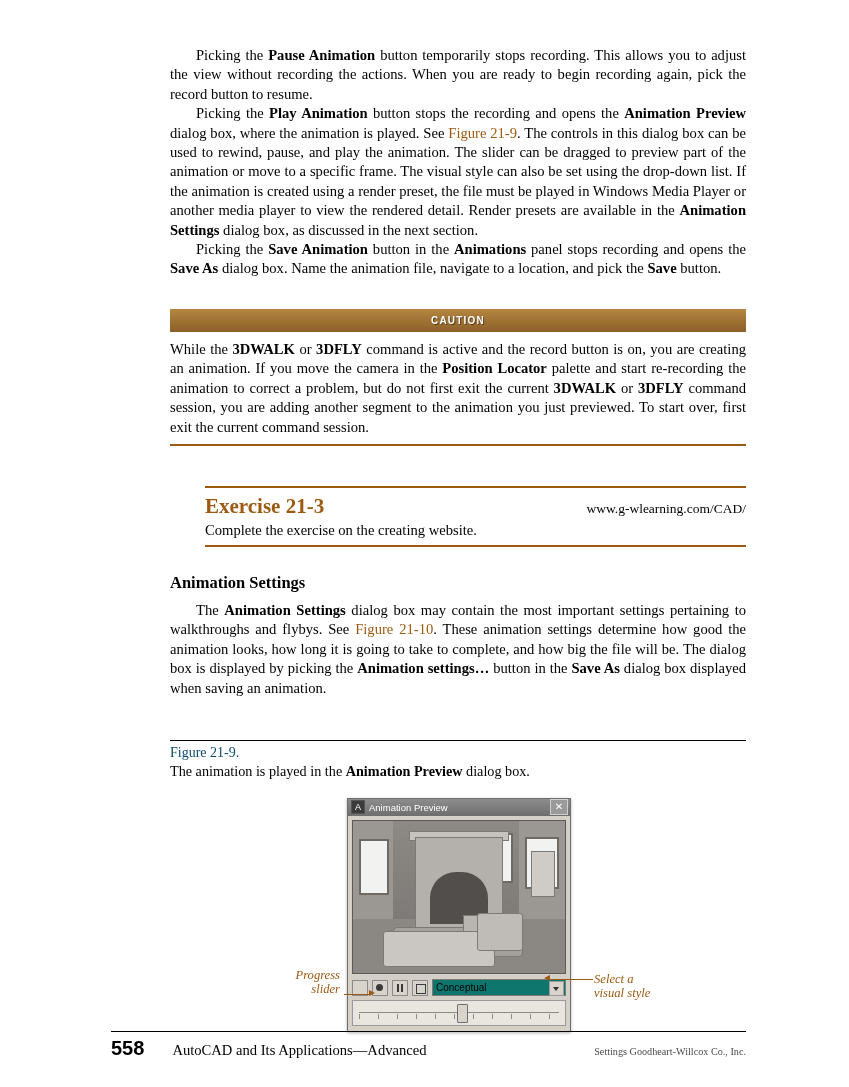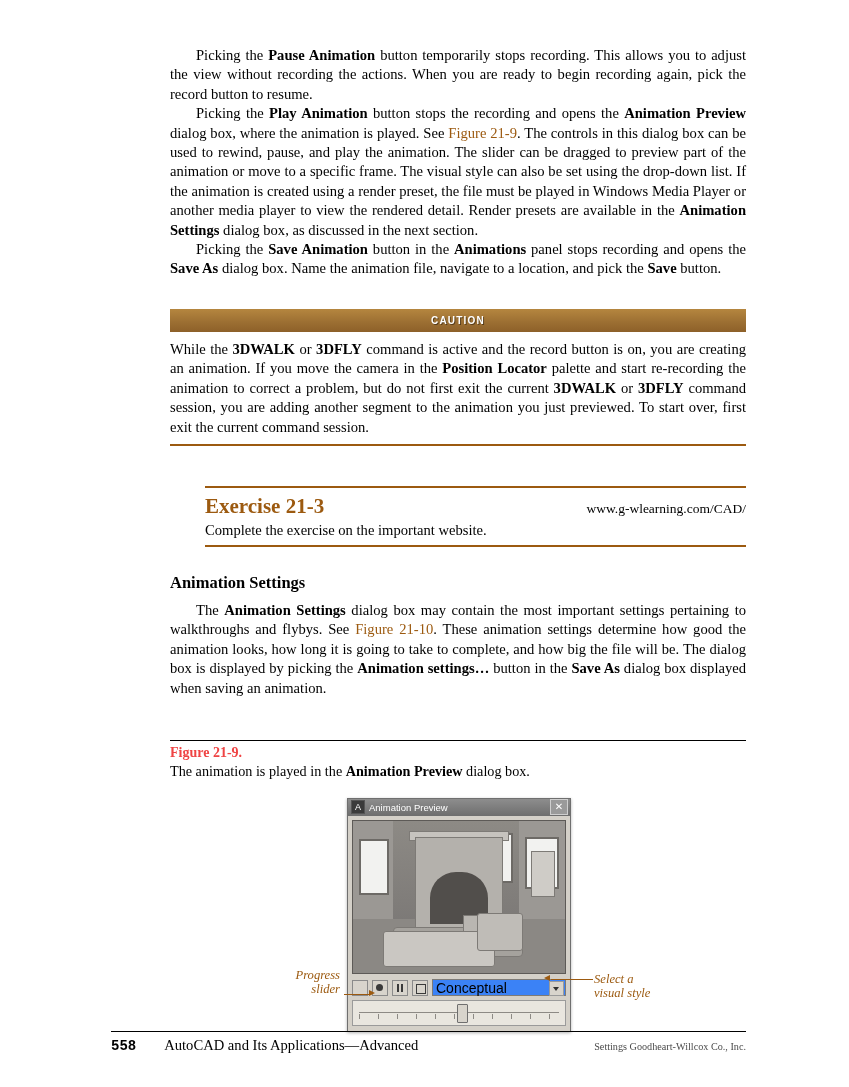--- a/index.html
+++ b/index.html
@@ -110,22 +110,22 @@
     margin: 26px 0 8px 0;
   }
 
   
   .figure-wrap { margin-top: 42px; }
   .fig-rule {
     border-bottom: 1.6px solid #000;
     margin-bottom: 4px;
   }
   .fig-num {
-    color: #ef4444;
-    font-weight: bold;
+    color: #0c4a6e;
+    font-weight: normal;
     font-size: 14px;
   }
   .fig-cap {
     font-size: 14.2px;
     line-height: 18px;
     margin-top: 1px;
   }
 
   
   .shot-area {
@@ -259,26 +259,26 @@
     background:#3a3a3a; box-shadow: 4px 0 0 #3a3a3a;
   }
   .ctl-btn.save::after {
     content:'';
     position:absolute; left:3px; top:3px; width:8px; height:8px;
     border:1px solid #3a3a3a;
   }
   .combo {
     flex: 1;
     height: 15px;
-    background: #3b82f6;
+    background: #0f766e;
     border: 1px solid #7d7a76;
     display: flex;
     align-items: center;
     font-family: "Liberation Sans", sans-serif;
-    font-size: 14px;
+    font-size: 10px;
     padding-left: 3px;
     position: relative;
   }
   .combo-arrow {
     position: absolute;
     right: 1px; top: 1px;
     width: 13px; height: 13px;
     background: #d8d4cc;
     border: 1px solid #9a9a9a;
   }
@@ -358,29 +358,30 @@
   }
   .footer {
     position: absolute;
     left: 107px;
     top: 1037px;
     width: 635px;
     display: flex;
     align-items: baseline;
   }
   .pg-num {
-    font-family: Liberation Mono, monospace;
+    font-family: Liberation Sans, sans-serif;
     font-weight: bold;
-    font-size: 14px;
-    margin-right: 28px;
+    font-size: 20px;
+    margin-right: 14px;
   }
   .foot-title {
     font-family: "Liberation Serif", serif;
     font-size: 14.6px;
     flex: 1;
+    margin-left: 14px;
   }
   .copyright {
     font-family: "Liberation Serif", serif;
     font-size: 10.2px;
     color: #4a4a4a;
   }
 </style>
 </head>
 <body>
 
@@ -399,21 +400,21 @@
       <div class="caution-body"><span>While the </span><b>3DWALK</b><span> or </span><b>3DFLY</b><span> command is active and the record button is on, you are creating an animation. If you move the camera in the </span><b>Position Locator</b><span> palette and start re-recording the animation to correct a problem, but do not first exit the current </span><b>3DWALK</b><span> or </span><b>3DFLY</b><span> command session, you are adding another segment to the animation you just previewed. To start over, first exit the current command session.</span></div>
       <div class="caution-rule"></div>
     </div>
 
     <div class="exercise-wrap">
       <div class="ex-rule-top"></div>
       <div class="ex-row">
         <div class="ex-title">Exercise 21-3</div>
         <div class="ex-url">www.g-wlearning.com/CAD/</div>
       </div>
-      <div class="ex-sub">Complete the exercise on the important website.</div>
+      <div class="ex-sub">Complete the exercise on the creating website.</div>
       <div class="ex-rule-bottom"></div>
     </div>
 
     <h2 class="section">Animation Settings</h2>
 
     <p class="body"><span>The </span><b>Animation Settings</b><span> dialog box may contain the most important settings pertaining to walkthroughs and flybys. See </span><span class="figref">Figure 21-10</span><span>. These animation settings determine how good the animation looks, how long it is going to take to complete, and how big the file will be. The dialog box is displayed by picking the </span><b>Animation settings…</b><span> button in the </span><b>Save As</b><span> dialog box displayed when saving an animation.</span></p>
 
     <div class="figure-wrap">
       <div class="fig-rule"></div>
       <div class="fig-num">Figure 21-9.</div>

